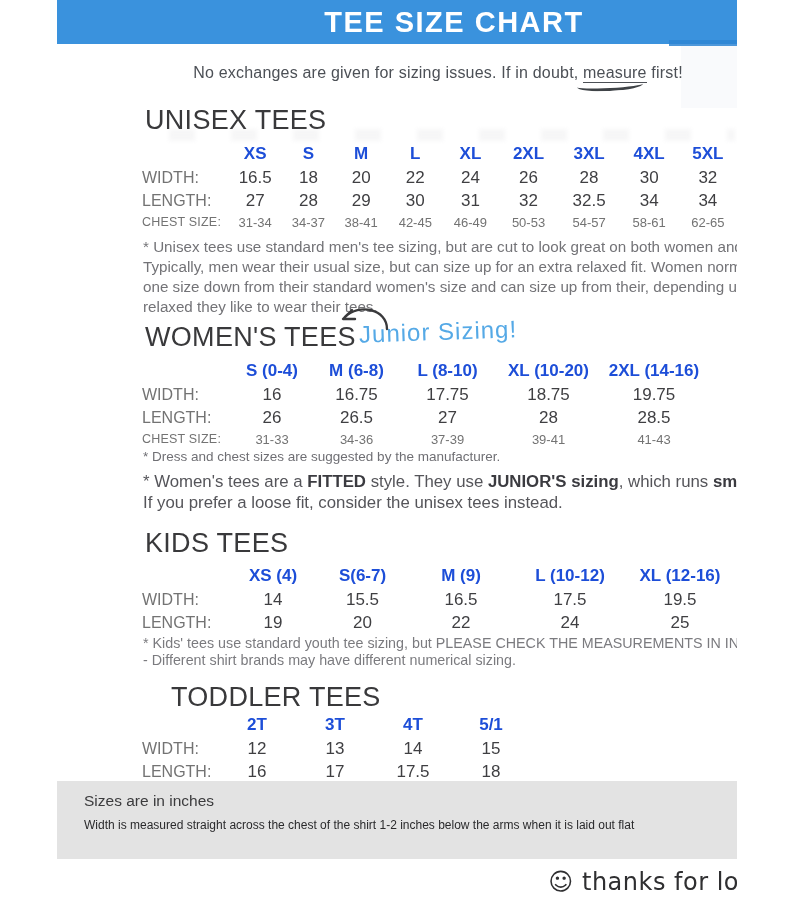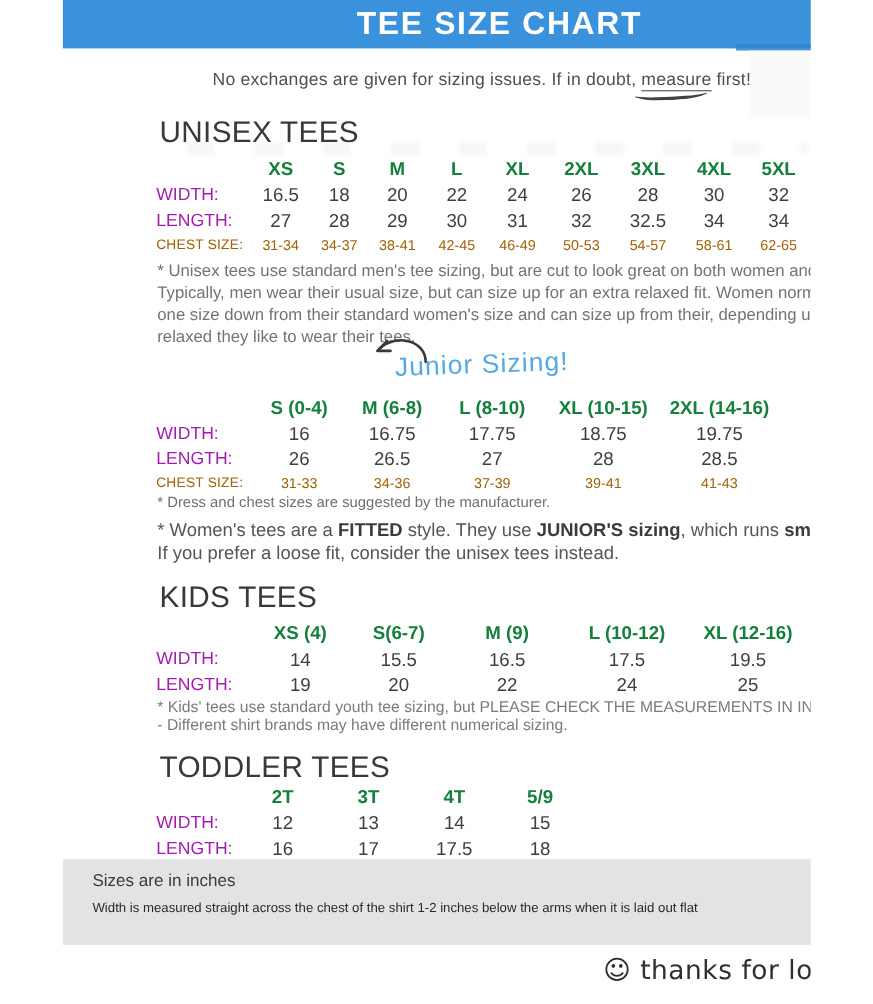--- a/index.html
+++ b/index.html
@@ -40,27 +40,27 @@
   }
   .ghost-row {
     position:absolute; left:112px; top:129px; width:566px; height:12px;
     background:repeating-linear-gradient(90deg, rgba(150,150,158,.5) 0 26px, transparent 26px 62px);
     filter:blur(2px); opacity:.16; pointer-events:none;
   }
   
   table.sizes { position:absolute; border-collapse:collapse; table-layout:fixed; }
   table.sizes th, table.sizes td { padding:0; vertical-align:middle; }
   table.sizes th.colh {
-    color:#15803d; font-weight:bold; font-size:17px; height:25px; text-align:center;
+    color:#1d4ed8; font-weight:bold; font-size:17px; height:25px; text-align:center;
   }
   table.sizes td { font-size:17px; color:#3f3f42; text-align:center; height:23px; }
   table.sizes td.rowlabel, table.sizes th.rowlabel {
-    text-align:left; font-size:16px; color:#a21caf;
-  }
-  table.sizes tr.chest td { font-size:13px; height:20px; color:#a16207; }
+    text-align:left; font-size:16px; color:#737373;
+  }
+  table.sizes tr.chest td { font-size:13px; height:20px; color:#737373; }
   table.sizes tr.chest td.rowlabel { font-size:12.5px; letter-spacing:.2px; }
   
   .note      { position:absolute; left:86px; white-space:pre-line; }
   .note-std  { font-size:15.2px; line-height:20px; color:#737377; }
   .note-sm   { font-size:13.5px; color:#6f6f74; }
   .note-fit  { font-size:16.8px; line-height:21px; color:#55555a; }
   .note-fit .b { font-weight:bold; color:#3b3b40; }
   .note-kids { font-size:14.3px; line-height:17px; color:#7b7b7f; }
   
   .callout {
@@ -163,41 +163,42 @@
           <td>58-61</td>
           <td>62-65</td>
         </tr>
       </tbody>
     </table>
   <div class="note note-std" style="top:237px; width:680px;">* Unisex tees use standard men's tee sizing, but are cut to look great on both women and men.
 Typically, men wear their usual size, but can size up for an extra relaxed fit. Women normally wear
 one size down from their standard women's size and can size up from their, depending upon how
 relaxed they like to wear their tees.</div>
 
+  <div class="sec-h" style="top:322px;">WOMEN'S TEES</div>
   <svg class="arrow-svg" width="58" height="32" viewBox="0 0 58 32">
     <path d="M52,28 C52,8 24,2 10,16" fill="none" stroke="#3a3a3c" stroke-width="2.4" stroke-linecap="round"></path>
     <path d="M17,9 L8,18 L20,18" fill="none" stroke="#3a3a3c" stroke-width="2.4" stroke-linecap="round" stroke-linejoin="round"></path>
   </svg>
   <div class="callout">Junior Sizing!</div>
   <table class="sizes" style="left:85px; top:358px;">
       <colgroup>
         <col style="width: 88px;">
         <col style="width: 84px;">
         <col style="width: 85px;">
         <col style="width: 97px;">
         <col style="width: 105px;">
         <col style="width: 106px;">
       </colgroup>
       <thead>
         <tr>
           <th class="rowlabel"></th>
           <th class="colh">S (0-4)</th>
           <th class="colh">M (6-8)</th>
           <th class="colh">L (8-10)</th>
-          <th class="colh">XL (10-15)</th>
+          <th class="colh">XL (10-20)</th>
           <th class="colh">2XL (14-16)</th>
         </tr>
       </thead>
       <tbody>
         <tr>
           <td class="rowlabel">WIDTH:</td>
           <td>16</td>
           <td>16.75</td>
           <td>17.75</td>
           <td>18.75</td>
@@ -260,36 +261,36 @@
           <td>20</td>
           <td>22</td>
           <td>24</td>
           <td>25</td>
         </tr>
       </tbody>
     </table>
   <div class="note note-kids" style="top:635px; width:690px;">* Kids' tees use standard youth tee sizing, but PLEASE CHECK THE MEASUREMENTS IN INCHES
 - Different shirt brands may have different numerical sizing.</div>
 
-  <div class="sec-h" style="top:682px;">TODDLER TEES</div>
+  <div class="sec-h" style="top:682px;margin-left:26px;">TODDLER TEES</div>
   <table class="sizes" style="left:85px; top:712px;">
       <colgroup>
         <col style="width: 76px;">
         <col style="width: 78px;">
         <col style="width: 78px;">
         <col style="width: 78px;">
         <col style="width: 78px;">
       </colgroup>
       <thead>
         <tr>
           <th class="rowlabel"></th>
           <th class="colh">2T</th>
           <th class="colh">3T</th>
           <th class="colh">4T</th>
-          <th class="colh">5/9</th>
+          <th class="colh">5/1</th>
         </tr>
       </thead>
       <tbody>
         <tr>
           <td class="rowlabel">WIDTH:</td>
           <td>12</td>
           <td>13</td>
           <td>14</td>
           <td>15</td>
         </tr>

